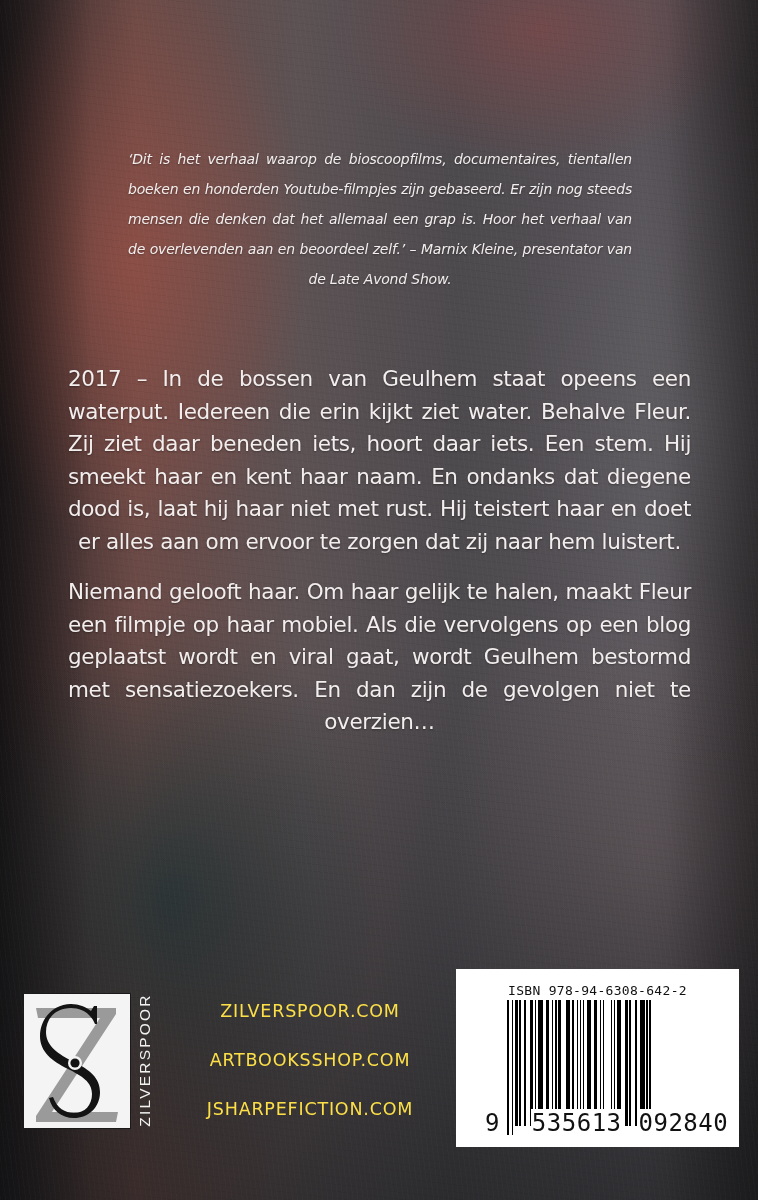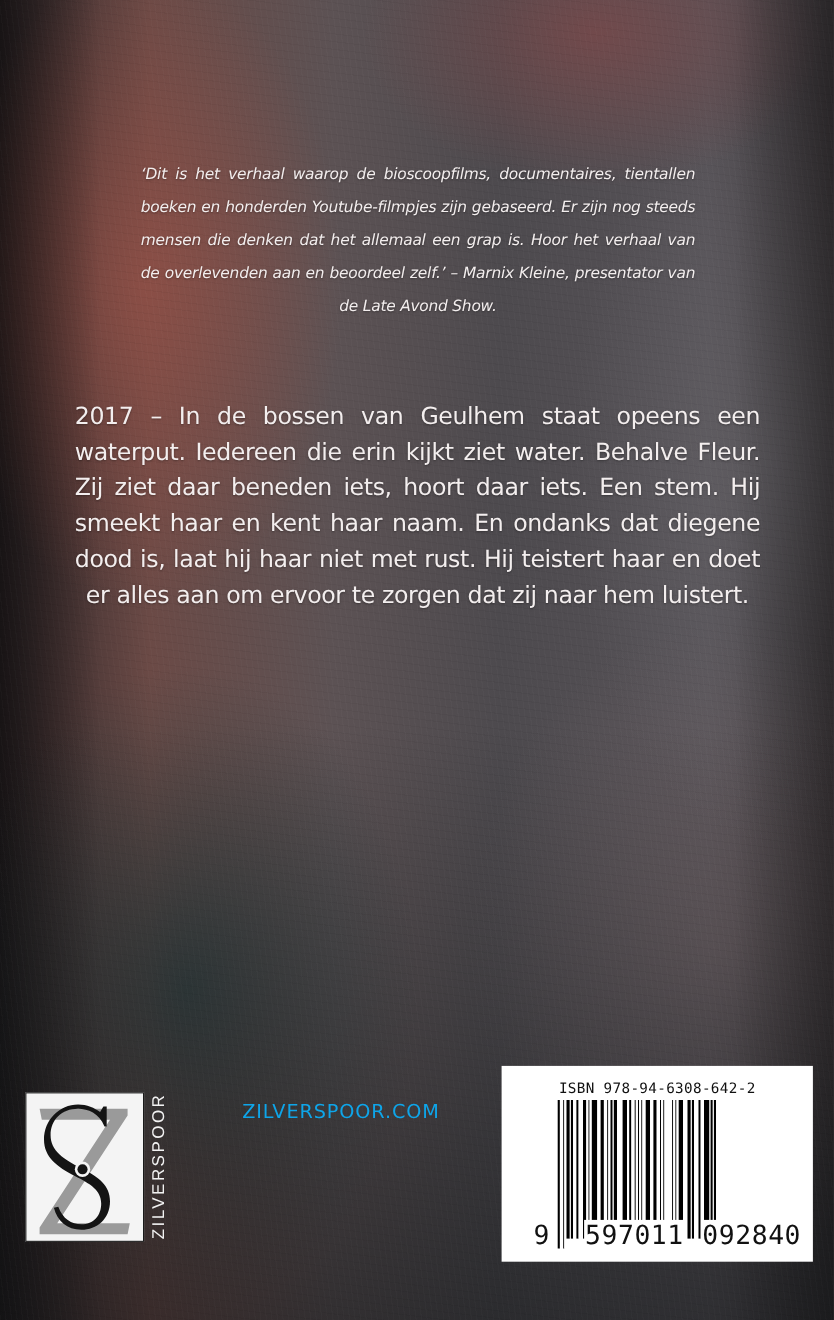--- a/index.html
+++ b/index.html
@@ -63,21 +63,21 @@
       font-family: "Liberation Sans", sans-serif; font-size: 15.5px; letter-spacing: 2.2px;
       color: #f2f2f2;
     }
 
     .links {
       position: absolute; left: 185px; top: 1000px; width: 250px;
       text-align: center;
     }
     .links .link {
       display: block; font-size: 17.5px; letter-spacing: 0.8px;
-      color: #0ea5e9; line-height: 22px; margin-bottom: 27px;
+      color: #fde047; line-height: 22px; margin-bottom: 27px;
       text-decoration: none;
     }
 
     .barcode {
       position: absolute; left: 456px; top: 969px; width: 283px; height: 178px;
       background: #ffffff;
     }
     .isbn-top {
       position: absolute; left: 0; right: 0; top: 14px; text-align: center;
       font-family: "DejaVu Sans Mono", monospace; font-size: 13px; color: #111;
@@ -101,38 +101,41 @@
 
 <div class="bg"></div>
 <div class="vignette"></div>
 <div class="grain"></div>
 
 <div class="content">
 
   <p class="quote" style="margin:0">‘Dit is het verhaal waarop de bioscoopfilms, documentaires, tientallen boeken en honderden Youtube-filmpjes zijn gebaseerd. Er zijn nog steeds mensen die denken dat het allemaal een grap is. Hoor het verhaal van de overlevenden aan en beoordeel zelf.’ – Marnix Kleine, presentator van de Late Avond Show.</p>
 
   <p class="para para1" style="margin:0">2017 – In de bossen van Geulhem staat opeens een waterput. Iedereen die erin kijkt ziet water. Behalve Fleur. Zij ziet daar beneden iets, hoort daar iets. Een stem. Hij smeekt haar en kent haar naam. En ondanks dat diegene dood is, laat hij haar niet met rust. Hij teistert haar en doet er alles aan om ervoor te zorgen dat zij naar hem luistert.</p>
+  <p class="para para2" style="margin:0">Niemand gelooft haar. Om haar gelijk te halen, maakt Fleur een filmpje op haar mobiel. Als die vervolgens op een blog geplaatst wordt en viral gaat, wordt Geulhem bestormd met sensatiezoekers. En dan zijn de gevolgen niet te overzien…</p>
 
   <div class="logo-box">
     <svg width="106" height="134" viewBox="0 0 106 134">
 
       <polygon points="12,14 92,14 92,20 28,118 94,118 92,128 12,128 12,122 76,24 14,24" fill="#9a9a9a"></polygon>
 
       <path d="M71,30 C66,18 56,14 47,14 C32,14 22,24 22,38 C22,52 34,60 50,68 C66,76 76,84 76,98 C76,114 64,124 50,124 C37,124 28,116 25,104 L29,103 C33,114 41,119 50,119 C61,119 68,111 68,100 C68,88 58,82 44,75 C28,67 16,58 16,42 C16,24 30,10 47,10 C55,10 62,13 67,17 L70,12 L73,12 L73,30 Z" fill="#141414"></path>
 
       <circle cx="51" cy="69" r="7" fill="#f4f4f4"></circle>
       <circle cx="51" cy="69" r="4.6" fill="#141414"></circle>
     </svg>
   </div>
   <div class="logo-text">
     <span>ZILVERSPOOR</span>
   </div>
 
   <div class="links">
     <a class="link">ZILVERSPOOR.COM</a>
+    <a class="link">ARTBOOKSSHOP.COM</a>
+    <a class="link">JSHARPEFICTION.COM</a>
   </div>
 
   <div class="barcode">
     <div class="isbn-top">ISBN 978-94-6308-642-2</div>
     <div class="bars" id="bars">
         <i class="guard" style="width: 1.55px; background: rgb(0, 0, 0);"></i>
         <i class="guard" style="width: 3.1px; background: rgb(255, 255, 255);"></i>
         <i class="guard" style="width: 1.55px; background: rgb(0, 0, 0);"></i>
         <i class="guard" style="width: 1.55px; background: rgb(255, 255, 255);"></i>
         <i style="width: 3.1px; background: rgb(0, 0, 0);"></i>
@@ -185,16 +188,16 @@
         <i style="width: 4.65px; background: rgb(255, 255, 255);"></i>
         <i style="width: 1.55px; background: rgb(0, 0, 0);"></i>
         <i style="width: 3.1px; background: rgb(255, 255, 255);"></i>
         <i style="width: 4.65px; background: rgb(0, 0, 0);"></i>
         <i style="width: 1.55px; background: rgb(255, 255, 255);"></i>
         <i class="guard" style="width: 1.55px; background: rgb(0, 0, 0);"></i>
         <i class="guard" style="width: 1.55px; background: rgb(255, 255, 255);"></i>
         <i class="guard" style="width: 1.55px; background: rgb(0, 0, 0);"></i>
         <i class="guard" style="width: 1.55px; background: rgb(255, 255, 255);"></i>
       </div>
-    <div class="isbn-digits"><span class="d">9</span>  <span class="d">597011</span> <span class="d">092840</span></div>
+    <div class="isbn-digits"><span class="d">9</span>  <span class="d">535613</span> <span class="d">092840</span></div>
   </div>
 
 </div>
 
 </body></html>

